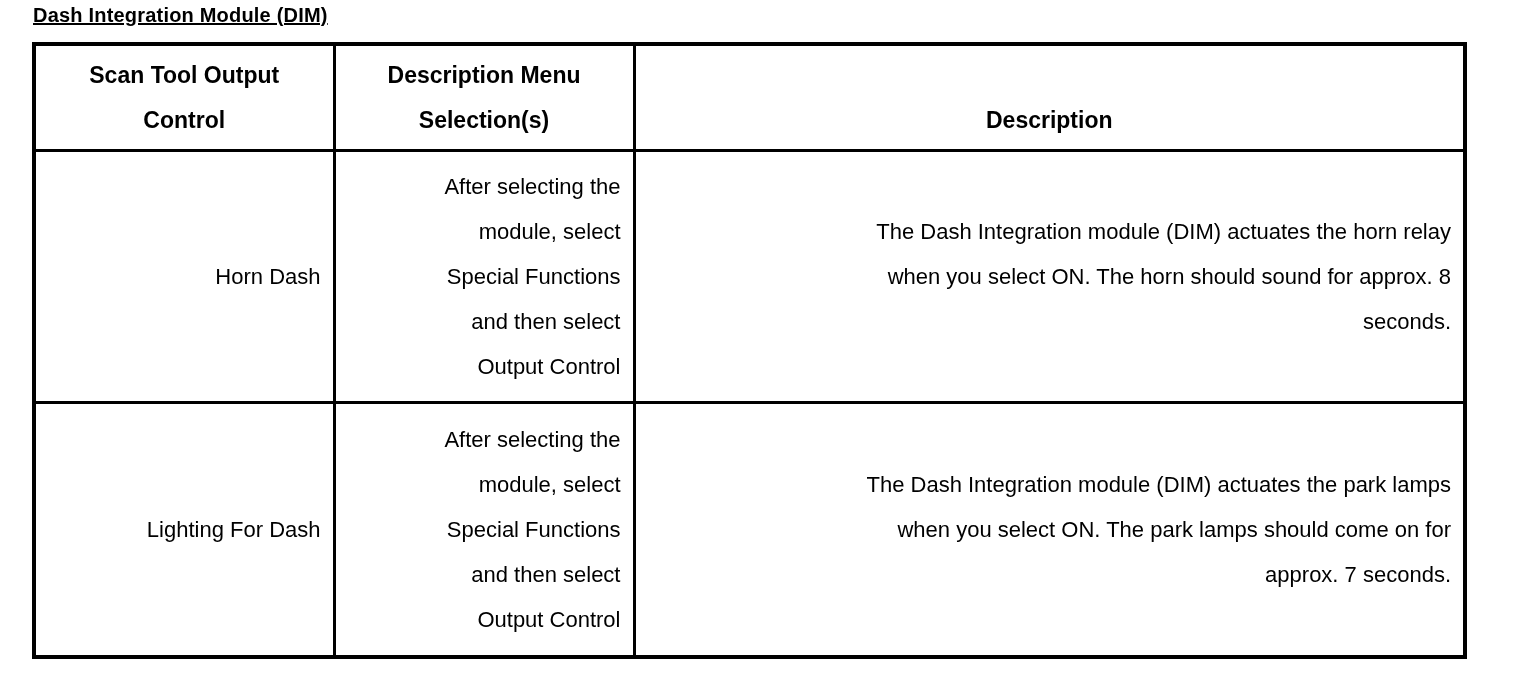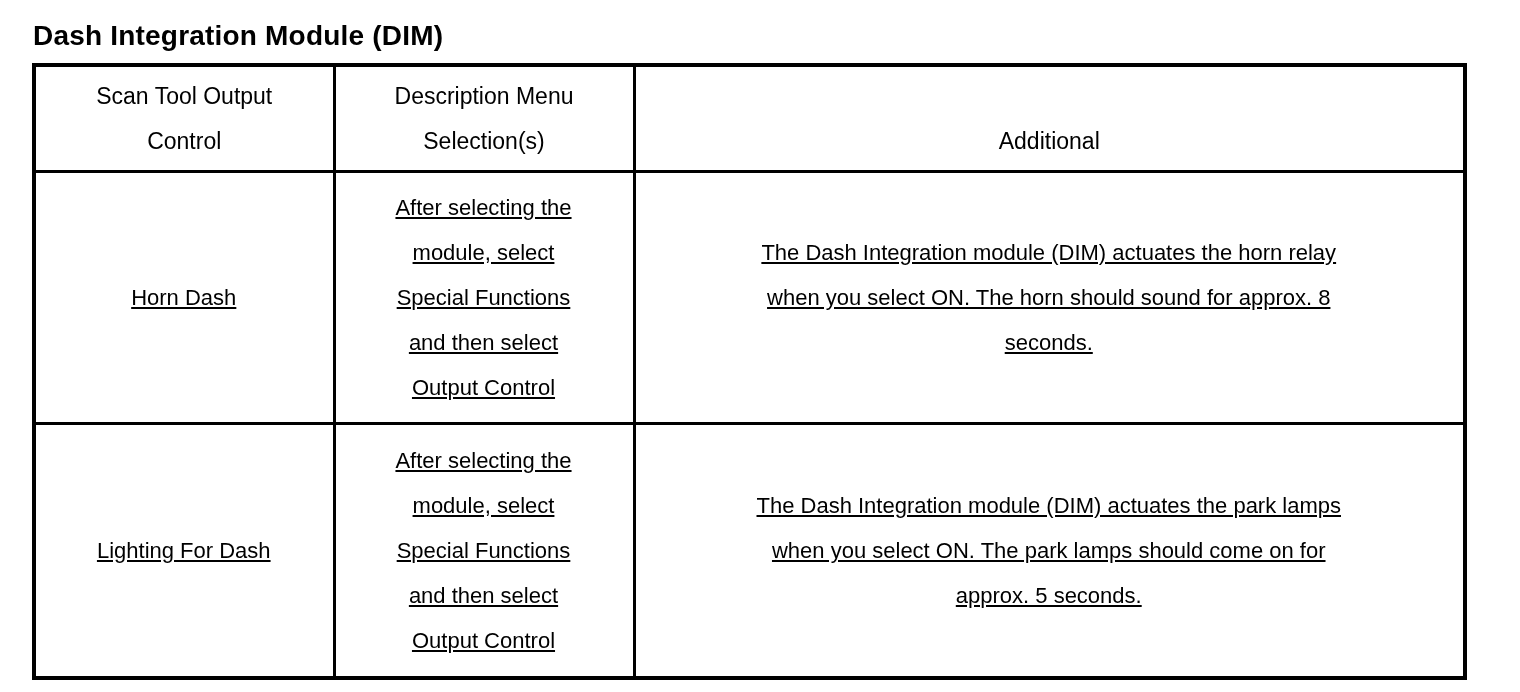--- a/index.html
+++ b/index.html
@@ -8,54 +8,54 @@
     background: #ffffff;
   }
   body {
     width: 1520px;
     height: 692px;
     font-family: "Liberation Sans", sans-serif;
     color: #000000;
     overflow: hidden;
   }
   .doc-title {
-    margin: 21px 0 0 33px;
-    font-size: 28px;
+    margin: 0 0 0 33px;
+    font-size: 20px;
     font-weight: bold;
     line-height: 30px;
     letter-spacing: 0.2px;
+    text-decoration: underline;
   }
   table.dim-table {
     border-collapse: collapse;
     table-layout: fixed;
     width: 1431px;
     margin: 12px 0 0 32px;
     border: 4px solid #000000;
   }
   table.dim-table th,
   table.dim-table td {
     border: 3px solid #000000;
     font-size: 22px;
     line-height: 45px;
     white-space: pre-line;
     overflow: hidden;
   }
   table.dim-table th {
     font-size: 23px;
-    font-weight: normal;
+    font-weight: bold;
     text-align: center;
     vertical-align: bottom;
     padding: 0 6px 6px 6px;
   }
   table.dim-table td {
     font-weight: normal;
-    text-align: center;
+    text-align: right;
     vertical-align: middle;
     padding: 0 12px 0 11px;
-    text-decoration: underline;
   }
   tr.header-row   { height: 106px; }
   tr.body-row-1   { height: 252px; }
   tr.body-row-2   { height: 255px; }
   col.col-output  { width: 300px; }
   col.col-menu    { width: 300px; }
   col.col-desc    { width: 831px; }
 </style>
 </head>
 <body>
@@ -67,21 +67,21 @@
     <col class="col-output">
     <col class="col-menu">
     <col class="col-desc">
   </colgroup>
   <thead>
     <tr class="header-row">
       <th>Scan Tool Output
 Control</th>
       <th>Description Menu
 Selection(s)</th>
-      <th>Additional</th>
+      <th>Description</th>
     </tr>
   </thead>
   <tbody>
     <tr class="body-row-1">
       <td>Horn Dash</td>
       <td>After selecting the
 module, select
 Special Functions
 and then select
 Output Control</td>
@@ -91,16 +91,16 @@
     </tr>
     <tr class="body-row-2">
       <td>Lighting For Dash</td>
       <td>After selecting the
 module, select
 Special Functions
 and then select
 Output Control</td>
       <td>The Dash Integration module (DIM) actuates the park lamps
 when you select ON. The park lamps should come on for
-approx. 5 seconds.</td>
+approx. 7 seconds.</td>
     </tr>
   </tbody>
 </table>
 
 </body></html>

